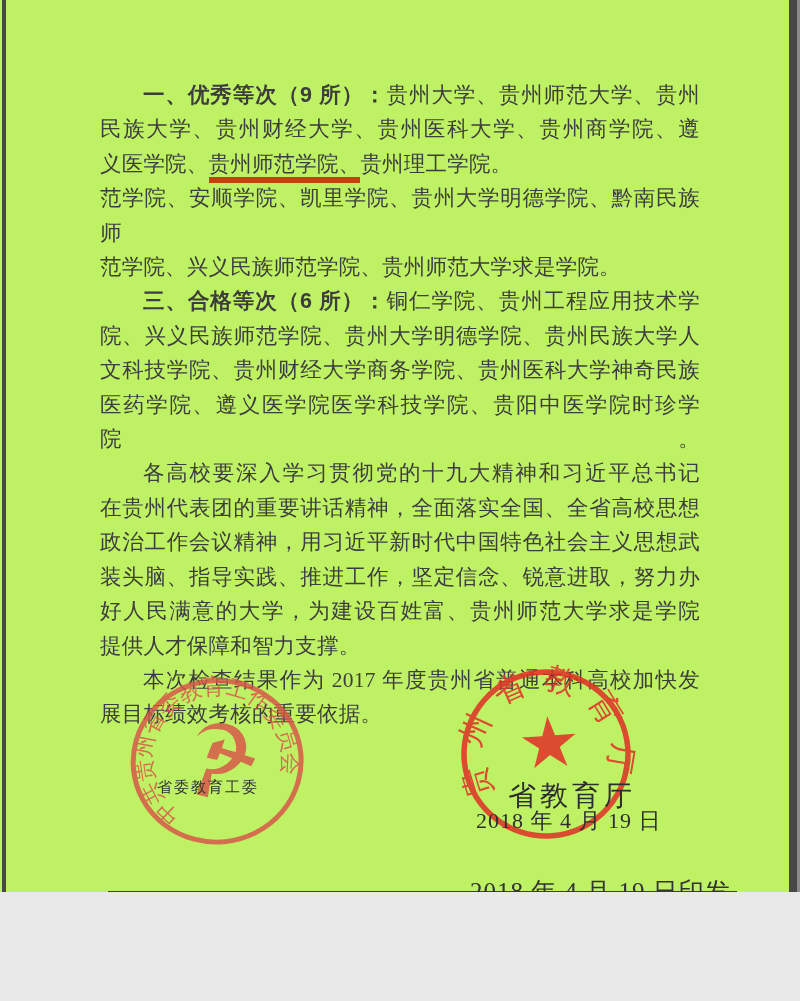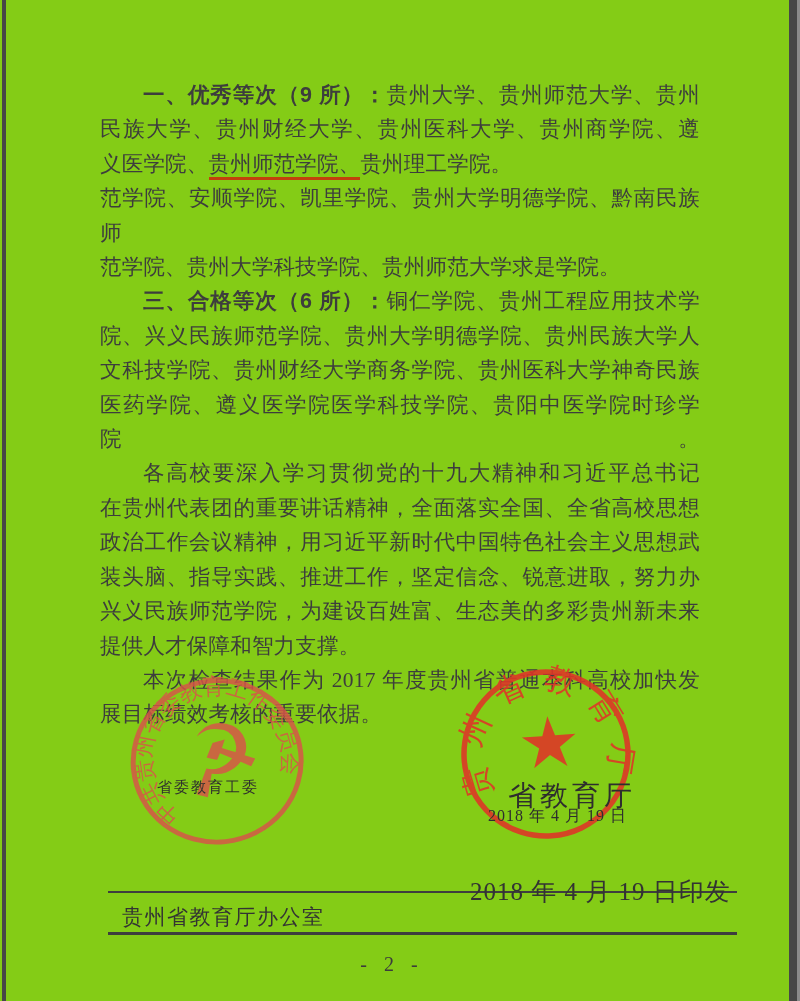--- a/index.html
+++ b/index.html
@@ -1,47 +1,47 @@
 <!DOCTYPE html>
 <html><head>
 <meta charset="utf-8">
 <style>
   html,body{margin:0;padding:0;background:#e9e9e9;}
   .page{
-    position:relative;width:800px;height:1001px;overflow:hidden;
-    background:#84cc16;color:#3d3d3d;
+    position:relative;width:800px;height:892px;overflow:hidden;
+    background:#bef264;color:#3d3d3d;
     font-family:"Liberation Serif","DejaVu Serif",serif;
   }
   
   .edge{position:absolute;top:0;height:1001px;background:#474747;}
   .edge.left{left:2px;width:4px;}
   .edge.right{left:789px;width:8px;}
   .edge.right-soft{left:797px;width:3px;background:#8b8b8b;}
 
   
   .doc-body{
     position:absolute;left:100px;top:78px;width:600px;
     font-size:21.5px;line-height:34.4px;letter-spacing:.2px;
   }
   .line{white-space:normal;}
   .line.fill{text-align:justify;text-align-last:justify;}
   .line.ind{text-indent:43px;}
   .hd{font-weight:700;font-family:"Liberation Sans","DejaVu Sans",sans-serif;}
-  .ul{border-bottom:3px solid #c2410c;padding-bottom:1px;}
+  .ul{border-bottom:6px solid #c2410c;padding-bottom:1px;}
 
   
   .stamp{position:absolute;filter:blur(.4px);}
   .stamp.party{left:107px;top:650px;opacity:.82;}
   .stamp.dept{left:446px;top:654px;opacity:.88;}
 
   
   .sig{position:absolute;color:#2e2e2e;white-space:nowrap;}
   .sig.left-org{left:157px;top:778px;font-size:15px;letter-spacing:2px;}
   .sig.right-org{left:508px;top:777px;font-size:28px;letter-spacing:4px;}
-  .sig.date{left:476px;top:806px;font-size:16px;letter-spacing:1px;margin-left:12px;}
+  .sig.date{left:476px;top:806px;font-size:22px;letter-spacing:1px;}
 
   
   .rule{position:absolute;left:108px;width:629px;background:#3e3e3e;}
   .rule.top{top:891px;height:2px;}
   .rule.bottom{top:932px;height:2.5px;}
   .footer-office{position:absolute;left:122px;top:903px;font-size:21px;letter-spacing:1.5px;color:#333;}
   .footer-issue{position:absolute;left:470px;top:875px;font-size:25px;letter-spacing:1px;color:#333;}
   .page-number{position:absolute;left:0;top:953px;width:784px;text-align:center;
     font-size:20px;letter-spacing:6px;color:#3c3c3c;}
 </style>
@@ -52,30 +52,30 @@
 
   <div class="edge left"></div>
   <div class="edge right"></div>
   <div class="edge right-soft"></div>
 
   <div class="doc-body">
       <div class="line fill ind"><span class="hd">一、优秀等次（9 所）：</span><span>贵州大学、贵州师范大学、贵州</span></div>
       <div class="line fill"><span>民族大学、贵州财经大学、贵州医科大学、贵州商学院、遵</span></div>
       <div class="line"><span>义医学院、</span><span class="ul">贵州师范学院、</span><span>贵州理工学院。</span></div>
       <div class="line fill"><span>范学院、安顺学院、凯里学院、贵州大学明德学院、黔南民族师</span></div>
-      <div class="line"><span>范学院、贵州大学科技学院、贵州师范大学求是学院。</span></div>
+      <div class="line"><span>范学院、兴义民族师范学院、贵州师范大学求是学院。</span></div>
       <div class="line fill ind"><span class="hd">三、合格等次（6 所）：</span><span>铜仁学院、贵州工程应用技术学</span></div>
       <div class="line fill"><span>院、兴义民族师范学院、贵州大学明德学院、贵州民族大学人</span></div>
       <div class="line fill"><span>文科技学院、贵州财经大学商务学院、贵州医科大学神奇民族</span></div>
       <div class="line fill"><span>医药学院、遵义医学院医学科技学院、贵阳中医学院时珍学院。</span></div>
       <div class="line fill ind"><span>各高校要深入学习贯彻党的十九大精神和习近平总书记</span></div>
       <div class="line fill"><span>在贵州代表团的重要讲话精神，全面落实全国、全省高校思想</span></div>
       <div class="line fill"><span>政治工作会议精神，用习近平新时代中国特色社会主义思想武</span></div>
       <div class="line fill"><span>装头脑、指导实践、推进工作，坚定信念、锐意进取，努力办</span></div>
-      <div class="line fill"><span>兴义民族师范学院，为建设百姓富、生态美的多彩贵州新未来</span></div>
+      <div class="line fill"><span>好人民满意的大学，为建设百姓富、贵州师范大学求是学院</span></div>
       <div class="line"><span>提供人才保障和智力支撑。</span></div>
       <div class="line fill ind"><span>本次检查结果作为 2017 年度贵州省普通本科高校加快发</span></div>
       <div class="line"><span>展目标绩效考核的重要依据。</span></div>
     </div>
 
   <svg class="stamp party" width="220" height="220" viewBox="0 0 220 220">
     <defs>
       <path id="arcL" d="M 67.6 160.6 A 66 66 0 1 1 172 132.6" fill="none"></path>
     </defs>
     <g transform="rotate(-6 110 110)">

